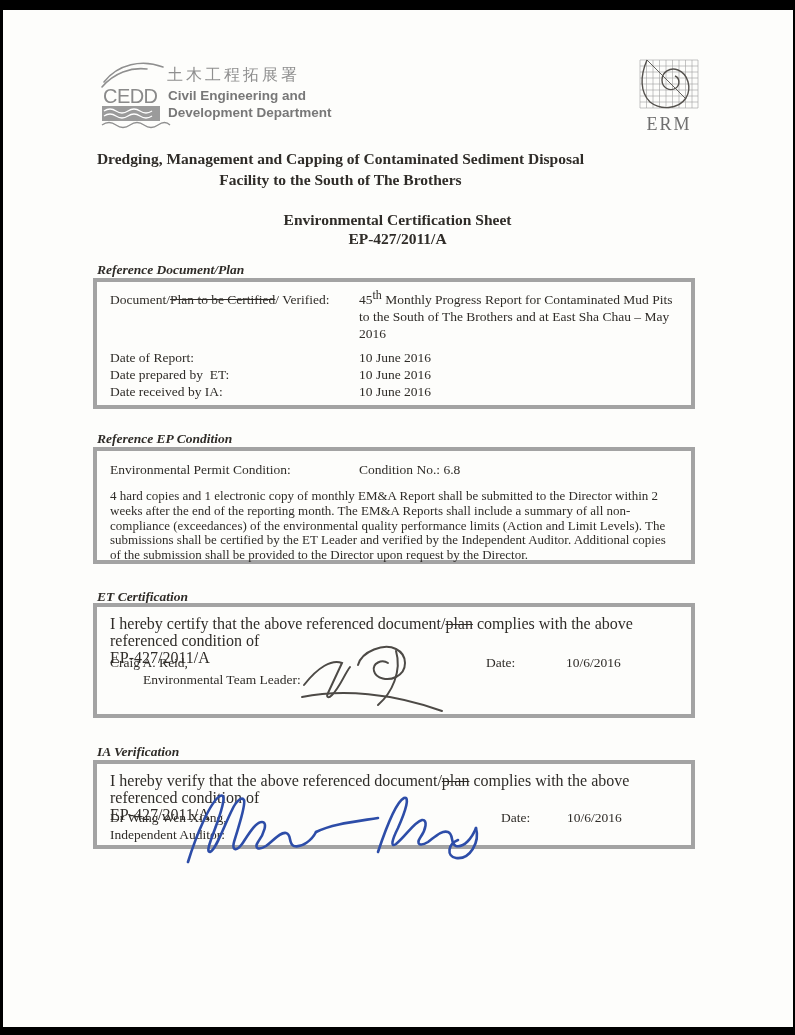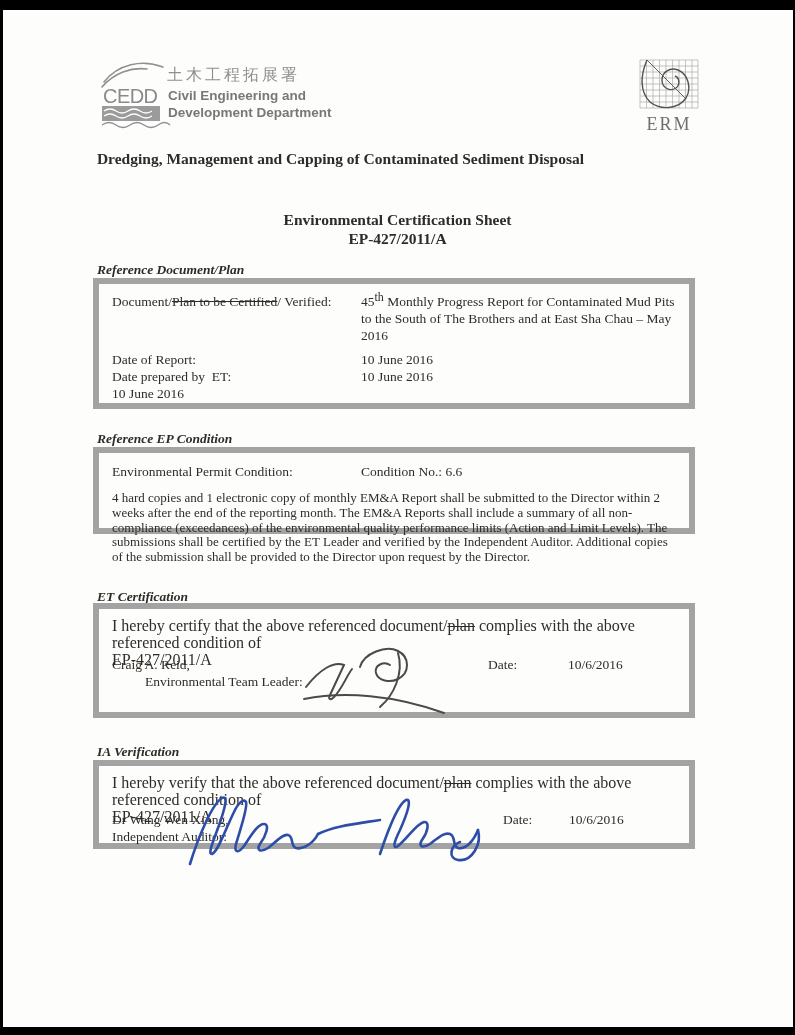--- a/index.html
+++ b/index.html
@@ -23,24 +23,24 @@
   .doc-subtitle {
     position: absolute; top: 200px; left: 0; width: 789px;
     text-align: center; font-weight: bold; font-size: 15.5px; line-height: 19px;
   }
   
   .section-heading {
     position: absolute; left: 94px; font-weight: bold; font-size: 13.5px; font-style: italic;
   }
   .box {
     position: absolute; left: 90px; width: 602px;
-    border: 6px solid #a3a3a3; background: #fdfdfb; overflow: visible;
+    border: 4px solid #a3a3a3; background: #fdfdfb; overflow: visible;
   }
   #box-refdoc { top: 268px; height: 131px; padding: 9px 13px 0 13px; }
-  #box-epcond { top: 437px; height: 87px; padding: 10px 13px 0 13px; }
+  #box-epcond { top: 437px; height: 117px; padding: 10px 13px 0 13px; }
   #box-etcert { top: 593px; height: 115px; padding: 8px 13px 0 13px; }
   #box-iaverif{ top: 750px; height: 89px;  padding: 8px 13px 8px 13px; }
   #h-refdoc { top: 252px; } #h-epcond { top: 421px; }
   #h-etcert { top: 579px; } #h-iaverif{ top: 734px; }
 
   .kv-row { display: grid; grid-template-columns: 249px 1fr; font-size: 13.5px; line-height: 17px; }
   .kv-row .label { white-space: pre-wrap; }
   .kv-row + .kv-row { }
   .kv-row.first { margin-bottom: 7px; }
   .struck { text-decoration: line-through; }
@@ -97,20 +97,21 @@
       <g fill="none" stroke="#55524e" stroke-width="1.4">
         <path d="M11,2 C4,18 4,34 14,44 C24,52 42,52 50,40 C56,30 52,16 42,12 C34,9 26,14 26,22 C26,30 34,34 40,30 C44,27 44,20 39,18"></path>
         <path d="M11,2 L50,41" stroke-width="0.9"></path>
       </g>
       <text x="33" y="72" text-anchor="middle" font-family="Liberation Serif, serif" font-size="18" letter-spacing="2" fill="#6f6f6f">ERM</text>
     </svg>
   </div>
 
   <div class="doc-title">
     <div>Dredging, Management and Capping of Contaminated Sediment Disposal</div>
+    <div>Facility to the South of The Brothers</div>
   </div>
   <div class="doc-subtitle">
     <div>Environmental Certification Sheet</div>
     <div>EP-427/2011/A</div>
   </div>
 
   <div class="section-heading" id="h-refdoc">Reference Document/Plan</div>
   <div class="box" id="box-refdoc">
     <div class="kv-row first">
       <div class="label"><span>Document/</span><span class="struck">Plan to be Certified</span><span>/ Verified:</span></div>
@@ -118,29 +119,30 @@
     </div>
     <div class="kv-row">
       <div class="label">Date of Report:</div>
       <div class="value">10 June 2016</div>
     </div>
     <div class="kv-row">
       <div class="label">Date prepared by  ET:</div>
       <div class="value">10 June 2016</div>
     </div>
     <div class="kv-row">
+      <div class="label">Date received by IA:</div>
       <div class="value">10 June 2016</div>
     </div>
   </div>
 
   <div class="section-heading" id="h-epcond">Reference EP Condition</div>
   <div class="box" id="box-epcond">
     <div class="kv-row first">
       <div class="label">Environmental Permit Condition:</div>
-      <div class="value">Condition No.:  6.6</div>
+      <div class="value">Condition No.:  6.8</div>
     </div>
     <div class="condition-text">4 hard copies and 1 electronic copy of monthly EM&amp;A Report shall be submitted to the Director within 2 weeks after the end of the reporting month. The EM&amp;A Reports shall include a summary of all non-compliance (exceedances) of the environmental quality performance limits (Action and Limit Levels). The submissions shall be certified by the ET Leader and verified by the Independent Auditor. Additional copies of the submission shall be provided to the Director upon request by the Director.</div>
   </div>
 
   <div class="section-heading" id="h-etcert">ET Certification</div>
   <div class="box" id="box-etcert">
     <div class="statement"><span>I hereby certify that the above referenced document/</span><span class="struck">plan</span><span> complies with the above referenced condition of</span></div>
     <div class="statement">EP-427/2011/A</div>
     <div class="signer-name">Craig A. Reid,</div>
     <div class="signer-role">Environmental Team Leader:</div>

